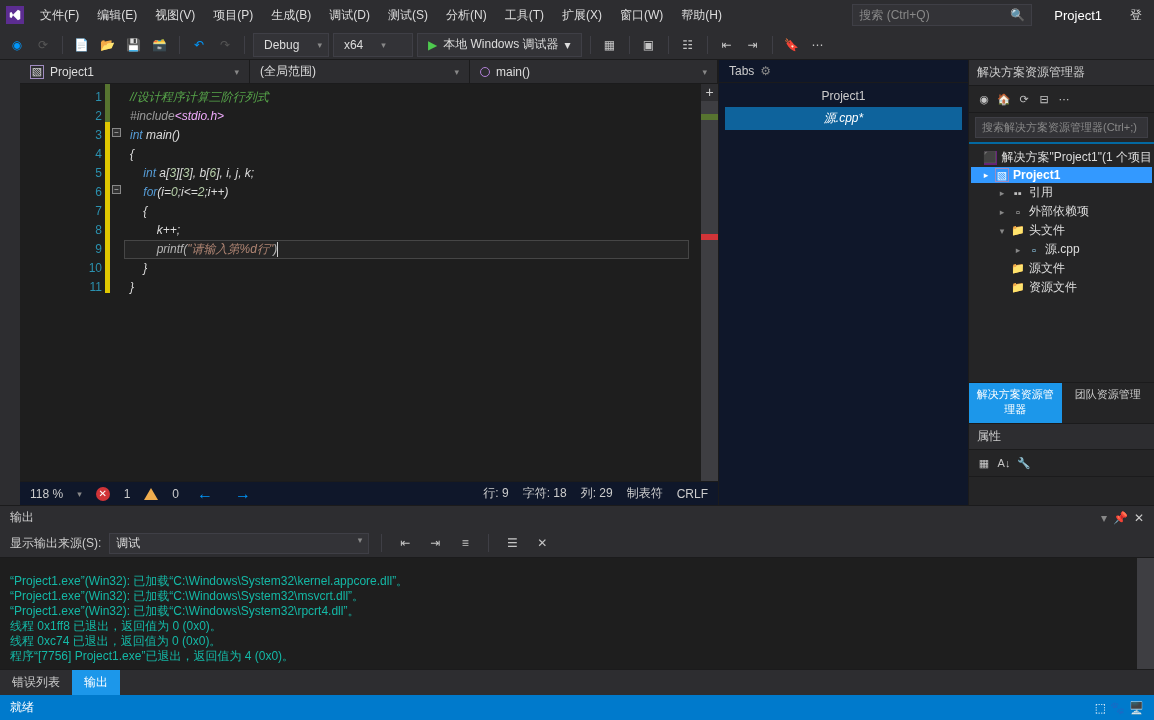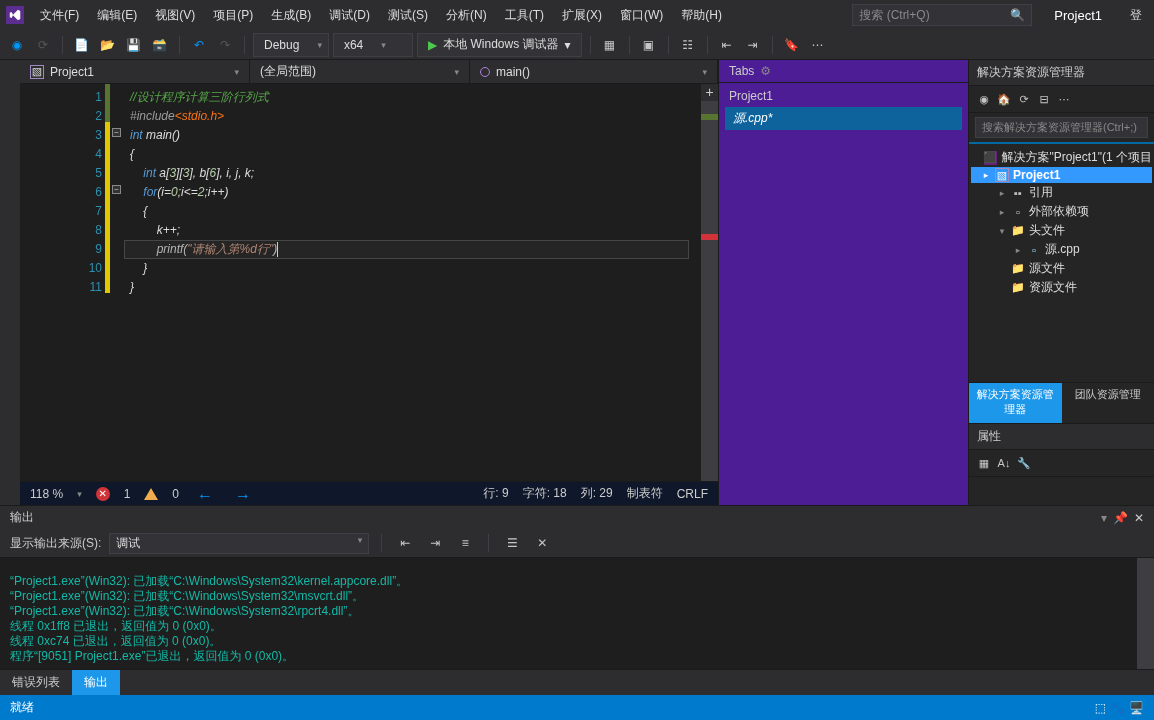--- a/index.html
+++ b/index.html
@@ -34,33 +34,33 @@
 .change-bar { position:absolute; right:0; top:0; width:5px; height:100%; }
 .cb-seg { position:absolute; left:0; width:5px; }
 .fold-col { width:14px; background:#1e1e1e; position:relative; }
 .fold-box { position:absolute; left:2px; width:9px; height:9px; border:1px solid #888; background:#333; color:#ccc; font-size:8px; line-height:7px; text-align:center; }
 .code-col { flex:1; padding:4px 0 4px 6px; font-family:Consolas,monospace; font-size:14px; line-height:19px; color:#dcdcdc; position:relative; overflow:hidden;font-style:italic; }
 .code-line { height:19px; white-space:pre; }
 .c-comment { color:#57a64a; }
 .c-kw { color:#569cd6; }
 .c-pp { color:#9b9b9b; }
 .c-str { color:#d69d85; }
-.c-inc { color:#f97316; }
+.c-inc { color:#f0abfc; }
 .c-num { color:#b5cea8; }
 .hl-line { position:absolute; left:0; right:12px; height:19px; border:1px solid #464646; background:rgba(60,60,60,.25); pointer-events:none; }
 .cursor { display:inline-block; width:1px; height:15px; background:#fff; vertical-align:middle; }
 .editor-scroll { width:17px; background:#3e3e42; position:relative; }
 .scroll-mark { position:absolute; left:0; width:100%; height:6px; }
 .plus-btn { position:absolute; top:0; right:0; width:17px; height:17px; background:#2d2d30; color:#ccc; text-align:center; line-height:17px; font-size:14px; }
 .editor-status { display:flex; align-items:center; background:#0f172a; height:24px; padding:0 10px; gap:14px; border-top:1px solid #1b1b1c; }
 .editor-status .spacer { flex:1; }
 .err-icon { width:14px; height:14px; border-radius:50%; background:#d13438; color:#fff; text-align:center; line-height:14px; font-size:10px; display:inline-flex; align-items:center; justify-content:center; }
 .warn-icon { width:0; height:0; border-left:7px solid transparent; border-right:7px solid transparent; border-bottom:12px solid #f0ad4e; position:relative; display:inline-block; }
 .nav-arrow { color:#0097fb; font-size:16px; padding:0 4px; cursor:pointer; }
-.tabs-panel { width:250px; background:#4c1d95; border-left:1px solid #1b1b1c; display:flex; flex-direction:column; }
+.tabs-panel { width:250px; background:#0f172a; border-left:1px solid #1b1b1c; display:flex; flex-direction:column;text-align:center; }
 .tabs-header { display:flex; align-items:center; padding:4px 10px; gap:6px; color:#ccc; border-bottom:1px solid #1b1b1c; }
 .gear { color:#888; }
 .tabs-body { padding:4px 6px; }
 .tab-proj { color:#ccc; padding:2px 4px; font-size:12px; }
 .tab-file { background:#0e639c; color:#fff; padding:3px 8px; margin-top:2px; font-size:12px; font-style:italic; }
 .right-panel { width:186px; background:#252526; border-left:1px solid #1b1b1c; display:flex; flex-direction:column; }
 .panel-header { background:#2d2d30; padding:4px 8px; color:#ccc; border-bottom:1px solid #1b1b1c; }
 .panel-tb { display:flex; gap:2px; padding:4px 6px; border-bottom:1px solid #1b1b1c; }
 .panel-tb .tb-btn { width:18px; height:18px; font-size:11px; }
 .panel-search { padding:4px 6px; border-bottom:2px solid #0369a1; }
@@ -349,21 +349,21 @@
     <div class="tb-sep"></div>
     <div class="tb-btn">☰</div>
     <div class="tb-btn">✕</div>
   </div>
   <div class="output-body">
     <div class="output-line">“Project1.exe”(Win32): 已加载“C:\Windows\System32\kernel.appcore.dll”。</div>
       <div class="output-line">“Project1.exe”(Win32): 已加载“C:\Windows\System32\msvcrt.dll”。</div>
       <div class="output-line">“Project1.exe”(Win32): 已加载“C:\Windows\System32\rpcrt4.dll”。</div>
       <div class="output-line">线程 0x1ff8 已退出，返回值为 0 (0x0)。</div>
       <div class="output-line">线程 0xc74 已退出，返回值为 0 (0x0)。</div>
-      <div class="output-line">程序“[9051] Project1.exe”已退出，返回值为 0 (0x0)。</div>
+      <div class="output-line">程序“[7756] Project1.exe”已退出，返回值为 4 (0x0)。</div>
       <div class="out-scroll"></div>
   </div>
   <div class="bottom-tabs">
     <div class="btab">错误列表</div>
     <div class="btab active">输出</div>
   </div>
 </div>
 
 <div class="statusbar">
   <span>就绪</span>

